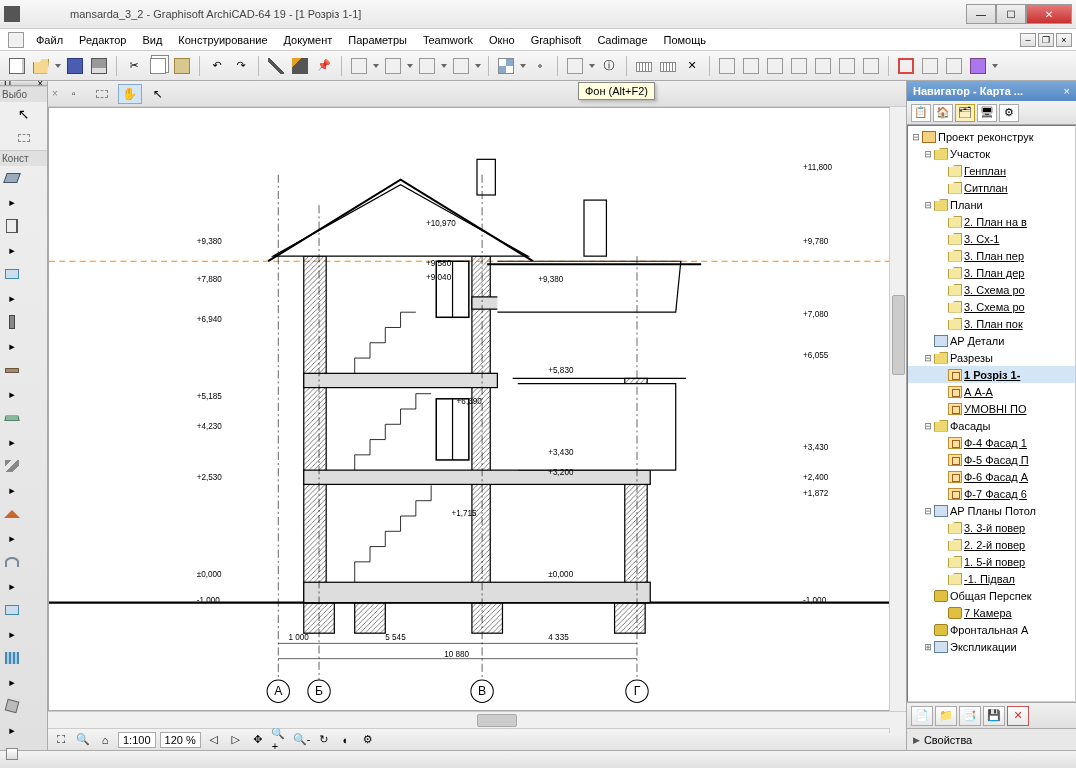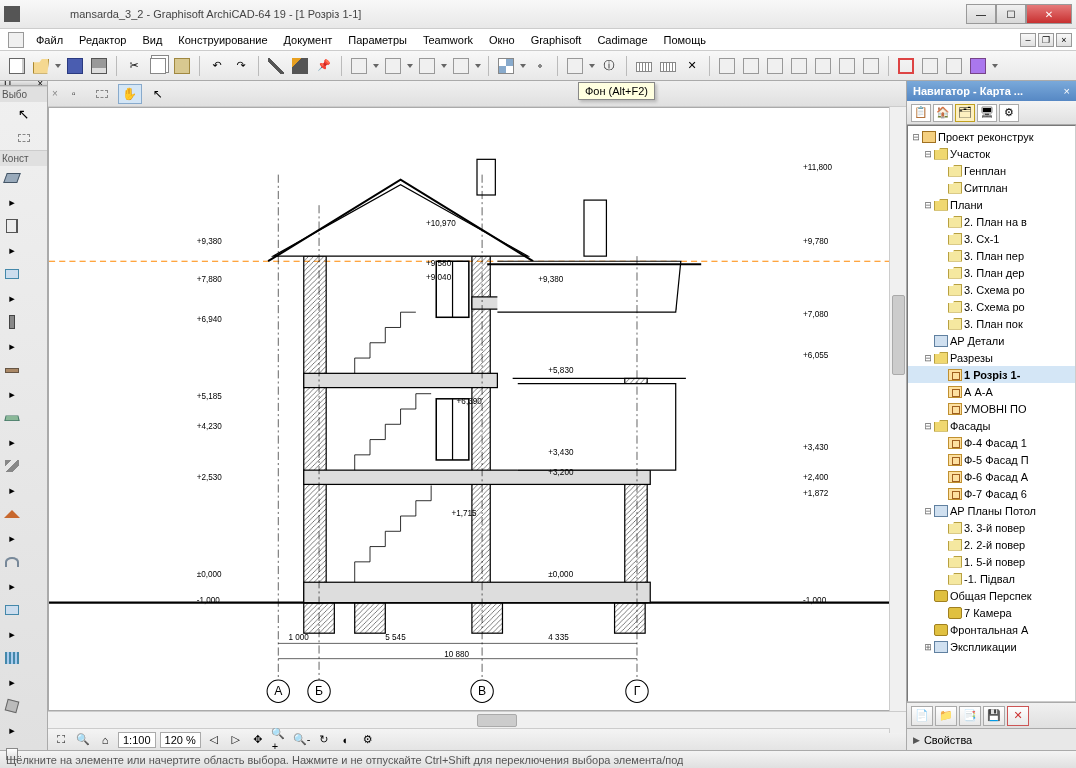--- a/index.html
+++ b/index.html
@@ -108,21 +108,21 @@
 .tw { display:inline-block; width:12px; text-align:center; color:#666; font-size:9px; }
 .ti { width:14px; height:12px; display:inline-block; margin-right:2px; flex-shrink:0; }
 .ti-proj { background:#f5d080; border:1px solid #a07020; }
 .ti-fold { background:#f5e8a0; border:1px solid #b8a040; clip-path:polygon(0 20%,35% 20%,45% 0,100% 0,100% 100%,0 100%); }
 .ti-fold-o { background:#f0d870; border:1px solid #b8a040; clip-path:polygon(0 20%,35% 20%,45% 0,100% 0,100% 100%,0 100%); }
 .ti-sect { background:#fde0a0; border:1px solid #c09030; position:relative; }
 .ti-sect::after { content:""; position:absolute; top:2px; left:3px; width:6px; height:6px; border:1px solid #a06020; }
 .ti-detail { background:#d0e0f0; border:1px solid #6080a0; }
 .ti-cam { background:#e0c040; border:1px solid #a08020; border-radius:2px; }
 .indent-1 { padding-left:14px; }
-.indent-2 { padding-left:28px; }
+.indent-2 { padding-left:28px;text-decoration:underline; }
 .nav-btns { height:26px; background:linear-gradient(#f0f0f0,#e0e0e0); border-top:1px solid #aaa; display:flex; align-items:center; gap:2px; padding:0 4px; }
 .nb { width:22px; height:20px; border:1px solid #aaa; background:linear-gradient(#fff,#e8e8e8); display:flex; align-items:center; justify-content:center; }
 .nb.del { border-color:#c55; color:#c33; }
 .nav-props { height:22px; background:#e8e8e8; border-top:1px solid #aaa; display:flex; align-items:center; padding:0 6px; }
 .nav-props .arr { margin-right:4px; font-size:9px; color:#555; }
 
 
 .status-bar { height: 18px; background: linear-gradient(#f4f4f4,#e0e0e0); border-top: 1px solid #aaa; display:flex; align-items:center; padding:0 6px; font-size:11px; color:#555; }
 .status-bar .sp { flex:1; }
 .status-seg { padding:0 8px; border-left:1px solid #bbb;margin-top:33px; }
@@ -686,17 +686,16 @@
       <div class="nb del">✕</div>
     </div>
     <div class="nav-props">
       <span class="arr">▶</span>
         <span>Свойства</span>
     </div>
   </div>
 </div>
 
 <div class="status-bar">
-  <span style="overflow:hidden;white-space:nowrap;max-width:740px;">Щёлкните на элементе или начертите область выбора. Нажмите и не отпускайте Ctrl+Shift для переключения выбора элемента/под</span>
   <span class="sp"></span>
   <span class="status-seg">C: 21.4 ГБ</span>
   <span class="status-seg">1.01 ГБ</span>
 </div>
 
 </body></html>

